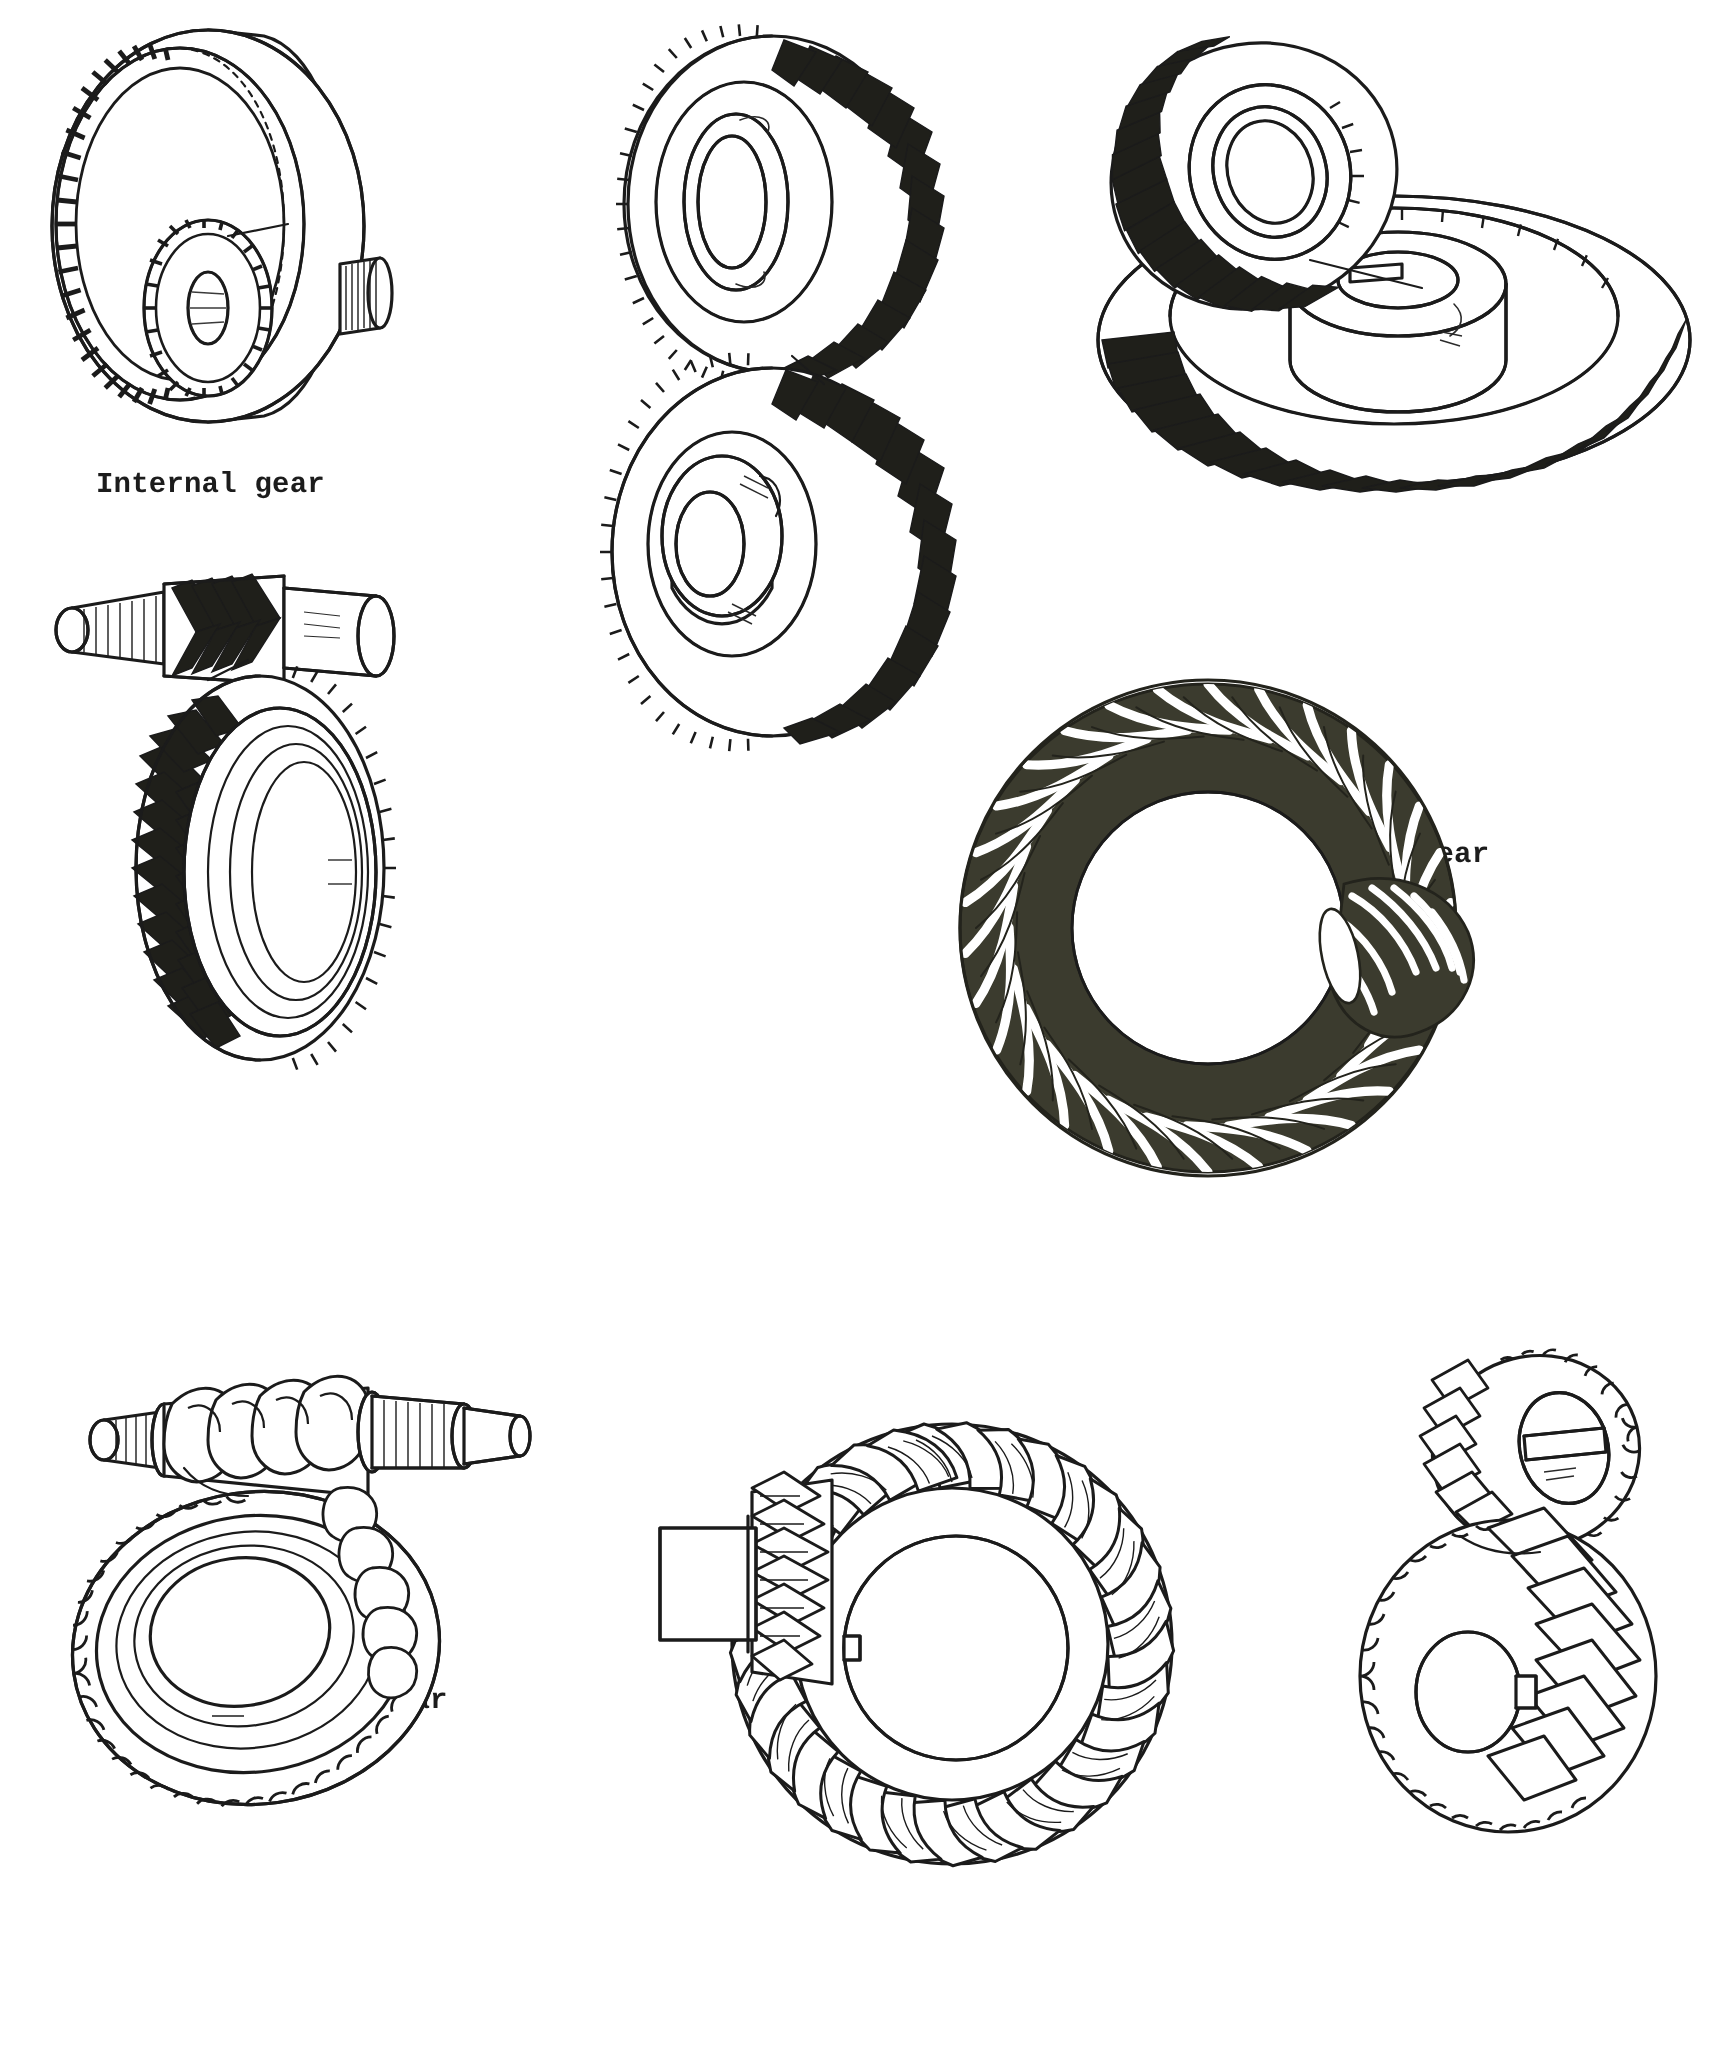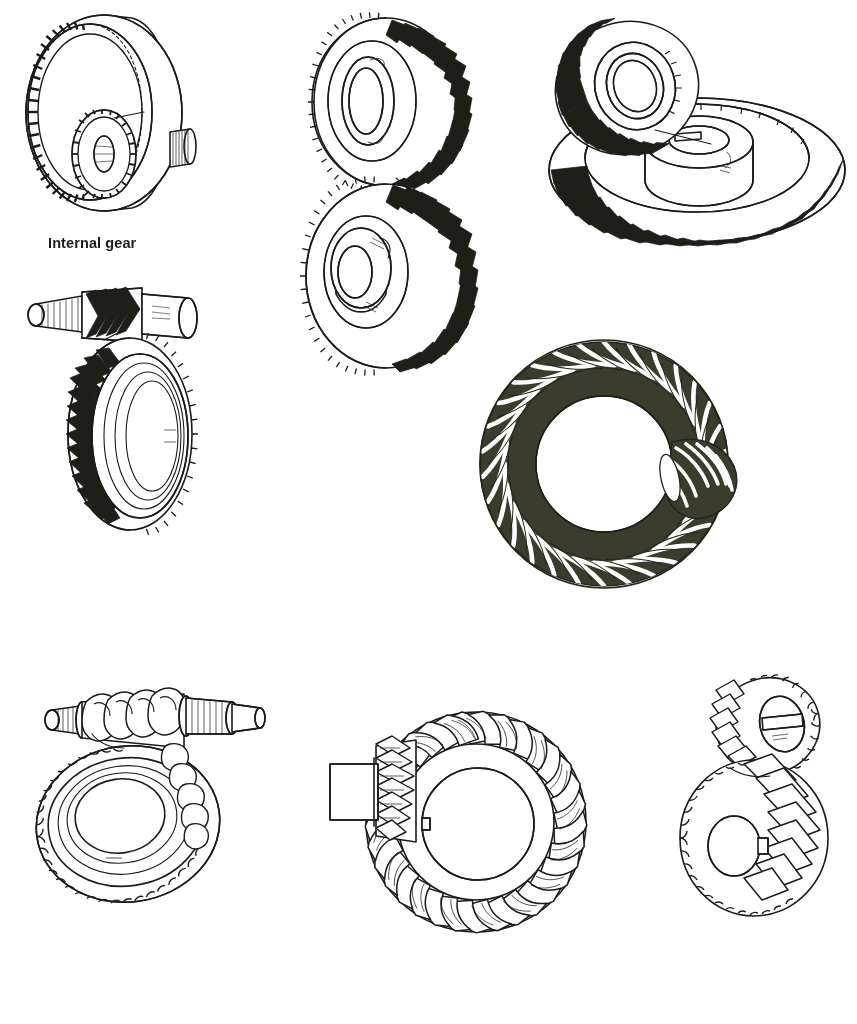--- a/index.html
+++ b/index.html
@@ -24,21 +24,21 @@
   }
   .gear-fig {
     position: absolute;
   }
   .gear-svg {
     display: block;
     overflow: visible;
   }
   .caption {
     position: absolute;
-    font-family: Liberation Sans, sans-serif;
+    font-family: Liberation Mono, monospace;
     font-size: 14.5px;
     font-weight: 600;
     letter-spacing: 0.1px;
     color: #1c1c1c;
     white-space: nowrap;
     line-height: 1;
   }
   
   #fig-internal        { left: 4px;   top: 6px;   width: 200px; height: 215px; }
   #cap-internal        { left: 44px;  top: 230px; }

